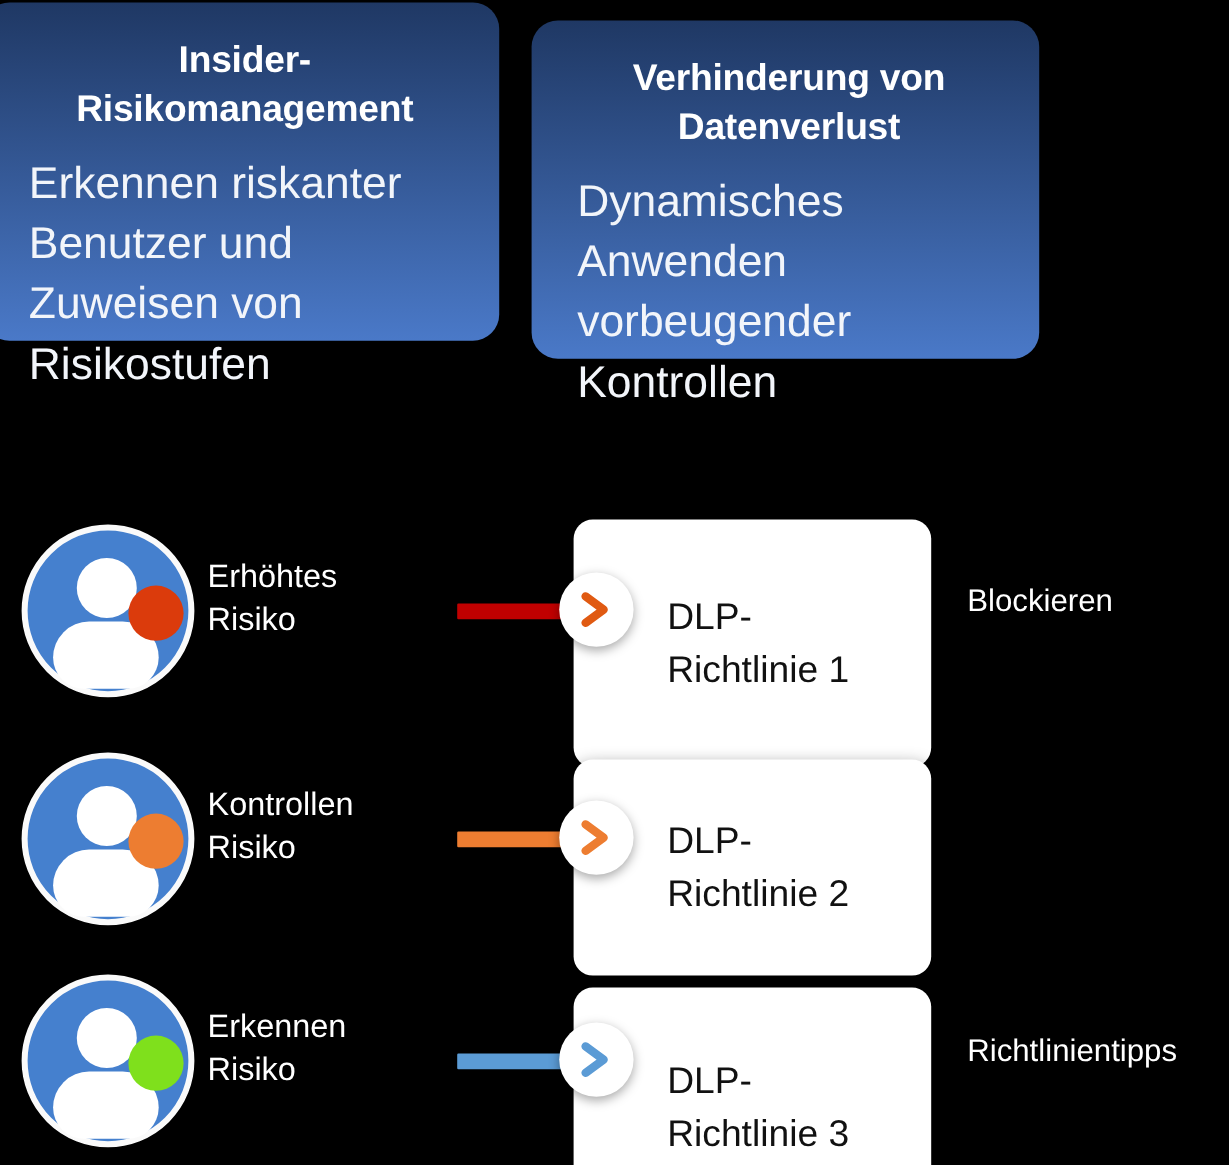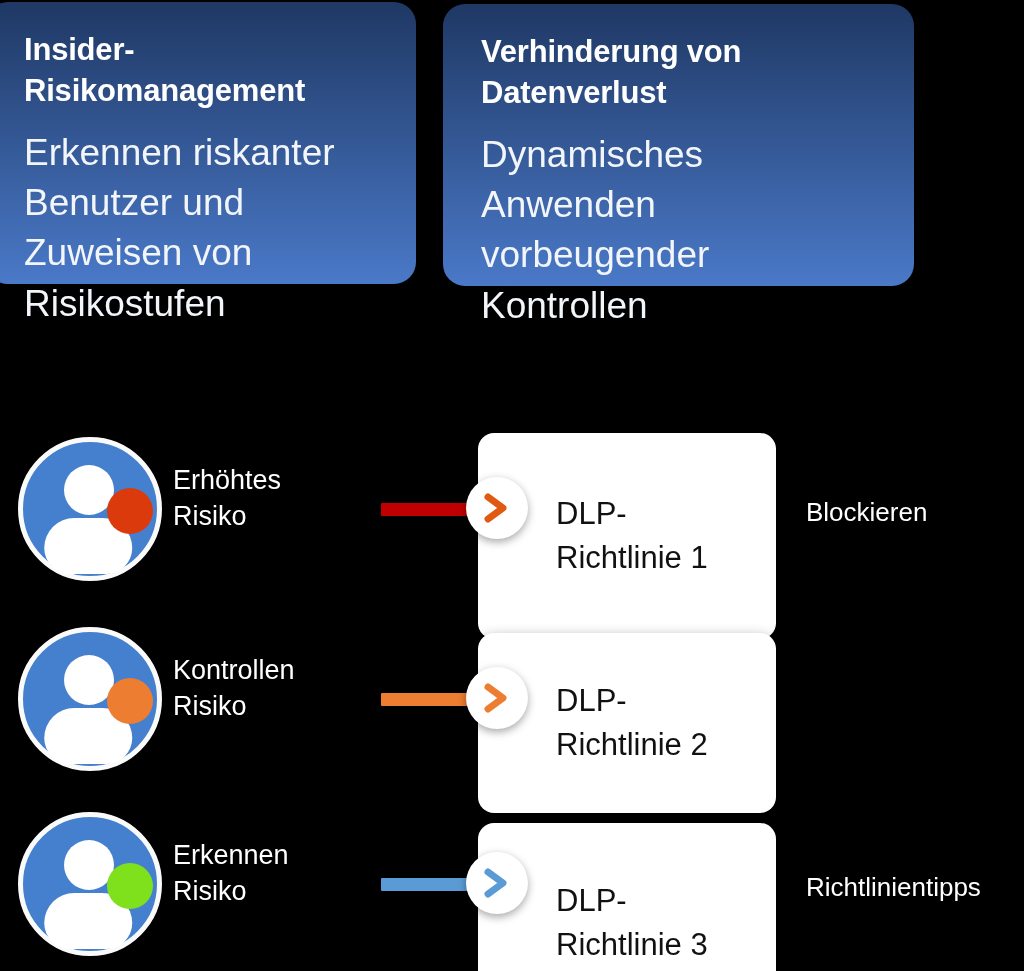--- a/index.html
+++ b/index.html
@@ -26,31 +26,32 @@
     padding: 28px 32px 20px 38px;
   }
   #concept-card-irm {
     left: -14px;
     top: 2px;
     width: 430px;
     height: 282px;
   }
   #concept-card-dlp {
     left: 443px;
-    top: 4px;
-    width: 471px;
+    top: 17px;
+    width: 423px;
     height: 282px;
   }
   .concept-title {
     color: #FFFFFF;
     font-size: 31px;
     font-weight: bold;
     line-height: 1.32;
     letter-spacing: -0.2px;
     margin: 0 0 16px 0;
+    text-align: center;
   }
   .concept-desc {
     color: #F2F5FA;
     font-size: 37px;
     font-weight: normal;
     line-height: 1.36;
     margin: 0;
   }
 
   
@@ -171,21 +172,21 @@
     font-size: 31px;
     font-weight: normal;
     line-height: 1.42;
     white-space: pre-line;
   }
 
   
   .action-label {
     position: absolute;
     left: 806px;
-    top: 82px;
+    top: 70px;
     color: #FFFFFF;
     font-size: 26px;
     font-weight: normal;
     white-space: nowrap;
   }
 </style>
 </head>
 <body style="background: rgb(0, 0, 0);">
 
 <div class="concept-card" id="concept-card-irm" style="background: linear-gradient(rgb(31, 56, 100) 0%, rgb(74, 121, 200) 100%);">

